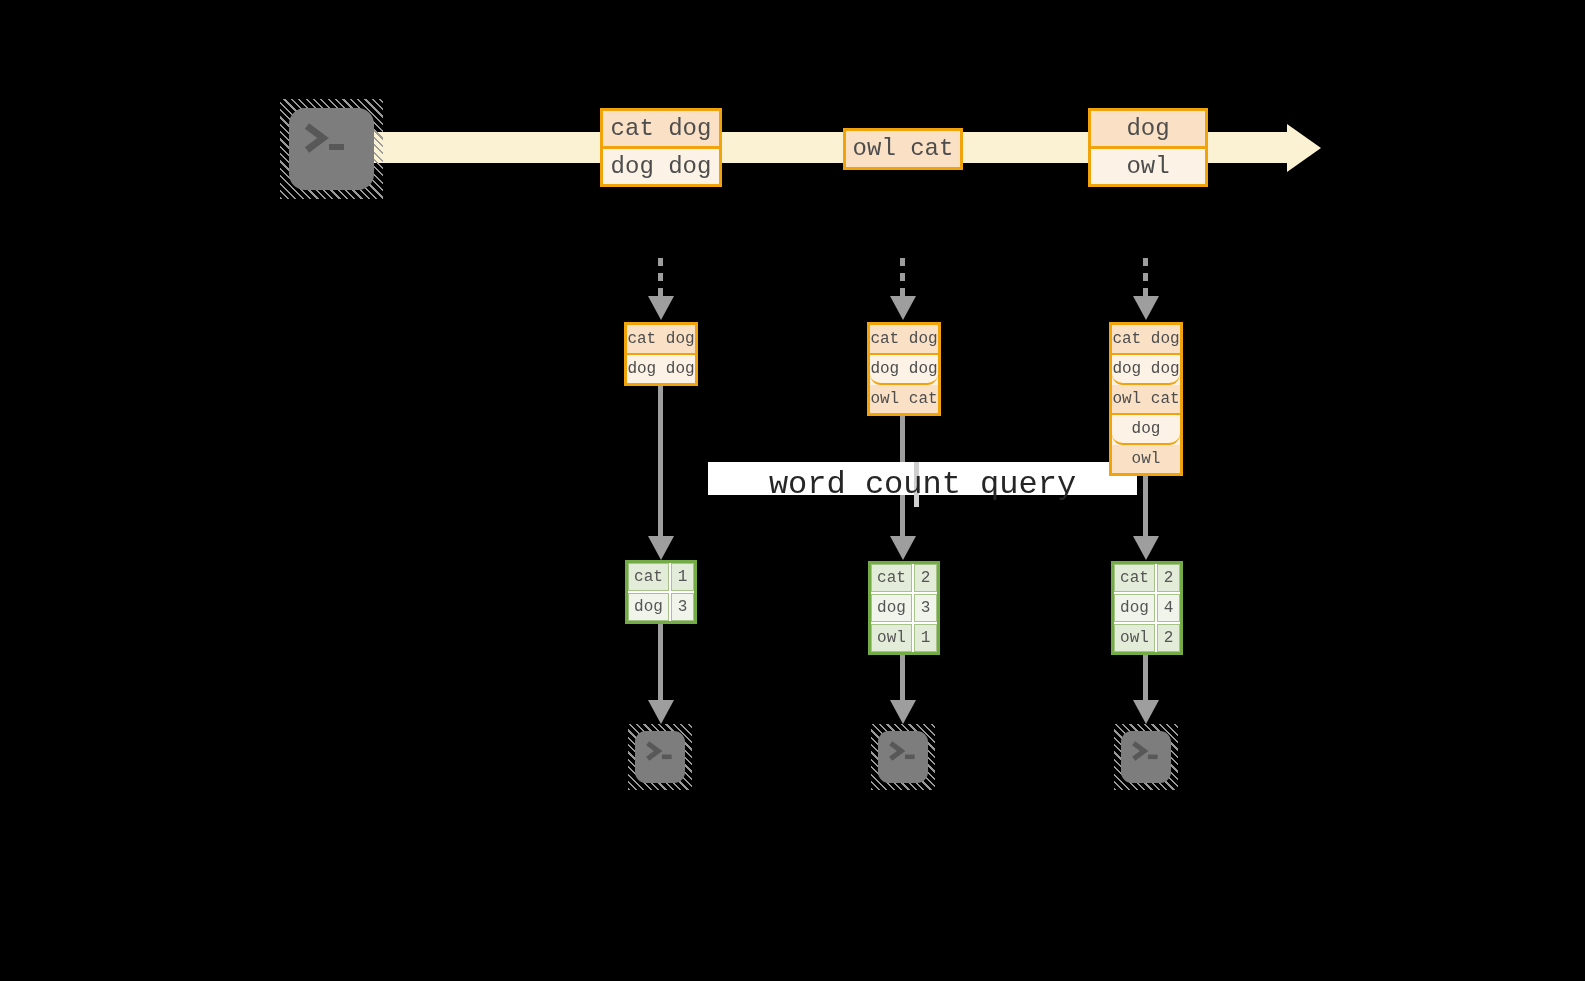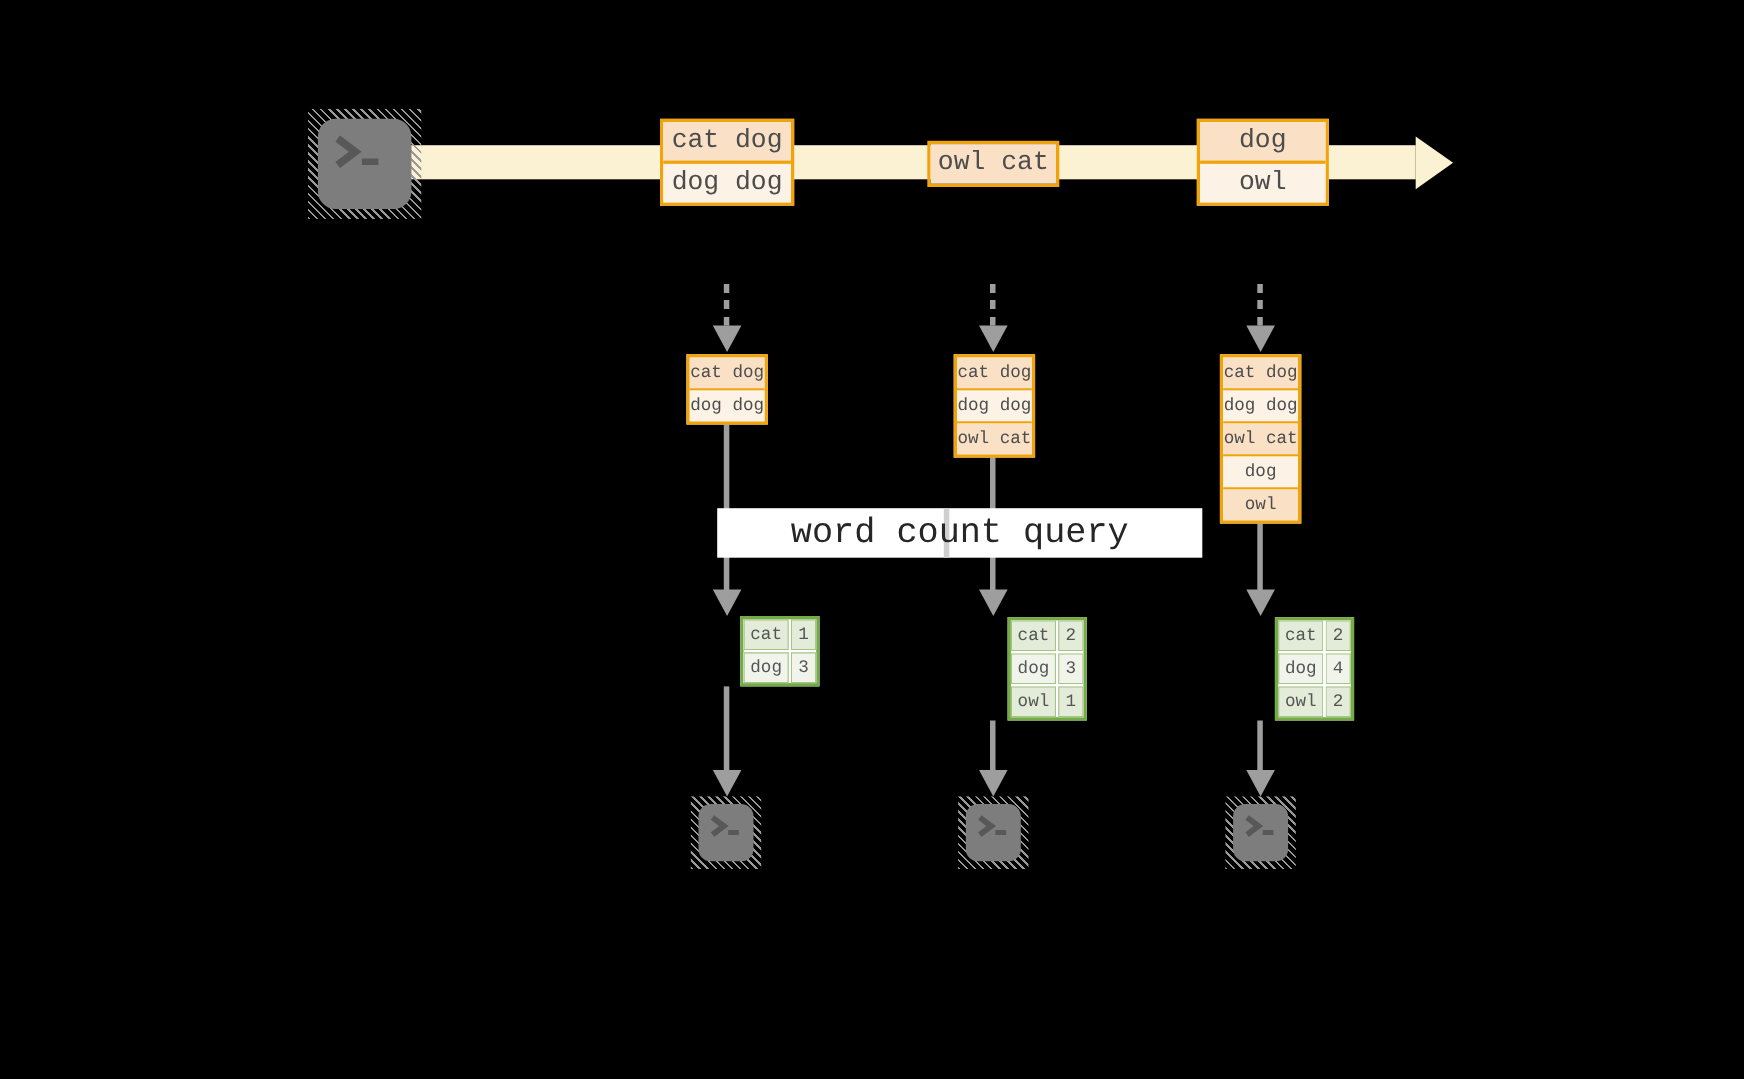--- a/index.html
+++ b/index.html
@@ -18,35 +18,35 @@
   .band-head { position:absolute; left:1287px; top:124px; width:0; height:0;
     border-top:24px solid transparent; border-bottom:24px solid transparent; border-left:34px solid #FAF2D2; z-index:1; }
   
   .obox { position:absolute; border:3px solid #F0A30B; background:#FCF2E5; box-sizing:border-box; z-index:3; }
   .obox .row { height:35px; line-height:35px; text-align:center; font-size:24px; color:#4d4d4d;
     border-bottom:3px solid #F0A30B; }
   .obox .row:last-child { border-bottom:none; }
   .obox.single .row { height:36px; line-height:36px; }
   .obox.small .row { height:28px; line-height:28px; font-size:16px; border-bottom-width:2px; }
   .row.odd { background:#FAE1C6; }
-  .row.even { background:#FCF2E5; }
+  .row.even { background:#FCF2E5;border-radius:11px; }
   
   .vline { position:absolute; width:5px; background:#9e9e9e; z-index:1; }
   .vdash { position:absolute; width:5px; z-index:1;
     background:repeating-linear-gradient(180deg,#9e9e9e 0 8px, transparent 8px 15px); }
   .vhead { position:absolute; width:0; height:0; z-index:1;
     border-left:13px solid transparent; border-right:13px solid transparent; border-top:24px solid #9e9e9e; }
   
-  .banner { position:absolute; left:652px; top:462px; width:429px; height:45px; background:#ffffff; z-index:2;padding-left:12px; }
+  .banner { position:absolute; left:708px; top:462px; width:429px; height:33px; background:#ffffff; z-index:2; }
   .banner-label { position:absolute; inset:0; text-align:center; line-height:45px;
     font-size:32px; color:#262626; white-space:nowrap; }
   .banner-lineseg { position:absolute; left:206px; top:0; width:5px; height:45px; background:#cfcfcf; }
   
   .gtable { position:absolute; border:3px solid #73AB44; background:#ffffff; box-sizing:border-box;
-    display:grid; grid-template-columns:41px 1fr; gap:2px; z-index:3;margin-left:48px; }
+    display:grid; grid-template-columns:41px 1fr; gap:2px; z-index:3; }
   .gtable .cell { height:28px; line-height:28px; text-align:center; font-size:16px; color:#555555;
     box-shadow:inset 0 0 0 1px #a6c487; }
   .cell.r-odd { background:#E3ECD8; }
   .cell.r-even { background:#F0F4EA; }
 </style>
 </head>
 <body>
 
 <div class="canvas">
 

